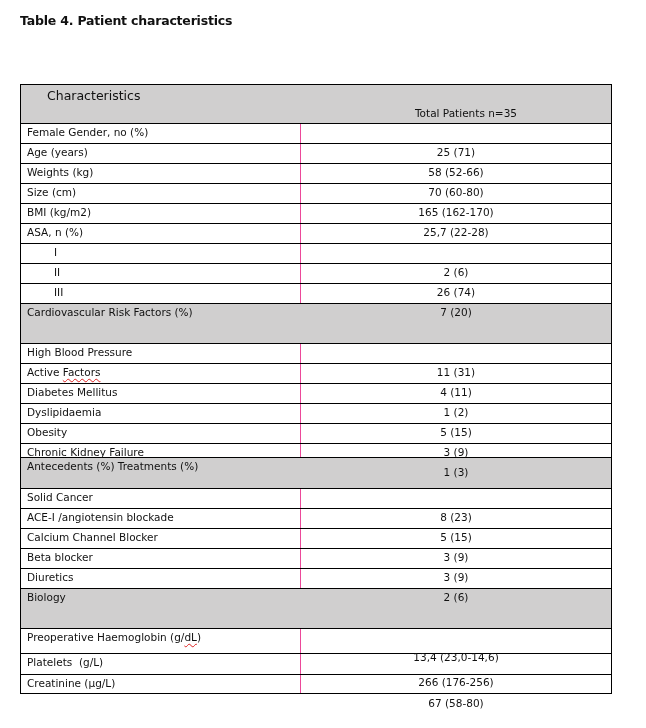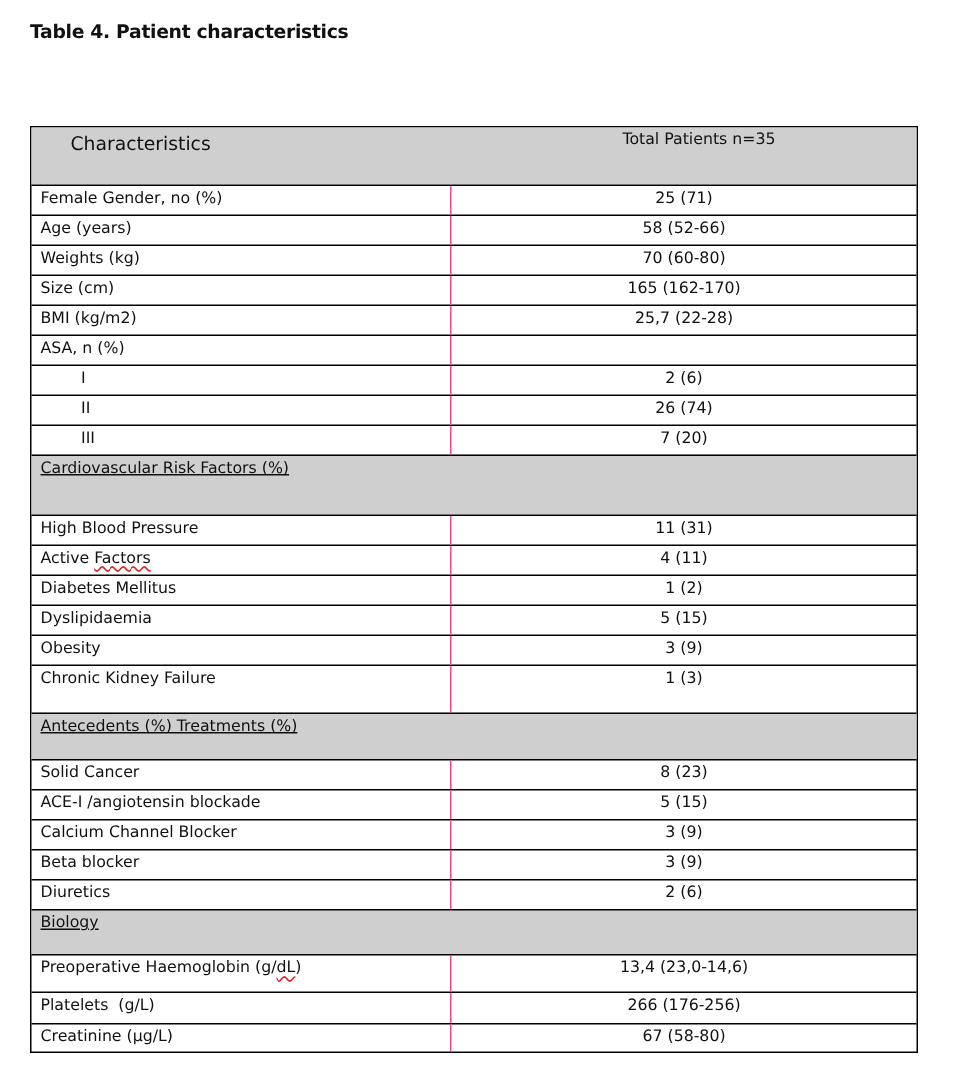--- a/index.html
+++ b/index.html
@@ -4,27 +4,27 @@
 <style>
   html, body { margin: 0; padding: 0; background: #ffffff; }
   body { width: 646px; height: 728px; position: relative; overflow: hidden;
          font-family: "DejaVu Sans", "Liberation Sans", sans-serif; color: #111; }
   .title { position: absolute; left: 20px; top: 13px; font-size: 12.5px; font-weight: bold;
            font-family: "DejaVu Sans", sans-serif; letter-spacing: -0.2px; }
   .tbl { position: absolute; left: 20px; top: 84px; width: 592px; border: 1px solid #000; box-sizing: border-box; }
   .row { display: flex; border-top: 1px solid #000; box-sizing: border-box; font-size: 10.5px; }
   .row:first-child { border-top: none; }
   .row .c1 { width: 280px; border-right: 1px solid #ec4899; padding: 2px 0 0 6px; box-sizing: border-box; white-space: nowrap; }
-  .row .c2 { flex: 1; text-align: center; padding-top: 2px; box-sizing: border-box; white-space: nowrap; }
+  .row .c2 { flex: 1; text-align: center; padding-top: 2px; box-sizing: border-box; white-space: nowrap; margin-top: 20px; }
   .row.indent .c1 { padding-left: 33px; }
   .gray { background: #d0cfcf; }
   .gray .c1 { border-right: none; }
   .hdr .c1 { font-size: 12.5px; padding-top: 3px; margin-left: 20px; }
   .hdr .c2 { font-size: 10.5px; }
-  .section .c1 { width: auto; flex: 1; text-decoration: underline; }
+  .section .c1 { width: auto; flex: 1; }
   .squiggle { text-decoration: underline wavy #d22; text-underline-offset: 2px; text-decoration-thickness: 1px; }
 </style>
 </head>
 <body>
 
 <div class="title">Table 4. Patient characteristics</div>
 
 <div class="tbl">
   <div class="row gray hdr" style="height:38px">
     <div class="c1">Characteristics</div>
@@ -85,21 +85,21 @@
     <div class="c2">1 (2)</div>
   </div>
   <div class="row" style="height:20px">
     <div class="c1">Dyslipidaemia</div>
     <div class="c2">5 (15)</div>
   </div>
   <div class="row" style="height:20px">
     <div class="c1">Obesity</div>
     <div class="c2">3 (9)</div>
   </div>
-  <div class="row" style="height:32px">
+  <div class="row" style="height:14px">
     <div class="c1">Chronic Kidney Failure</div>
     <div class="c2">1 (3)</div>
   </div>
 
   <div class="row gray section" style="height:31px">
     <div class="c1">Antecedents (%) Treatments (%)</div>
   </div>
 
   <div class="row" style="height:20px">
     <div class="c1">Solid Cancer</div>
@@ -115,21 +115,21 @@
   </div>
   <div class="row" style="height:20px">
     <div class="c1">Beta blocker</div>
     <div class="c2">3 (9)</div>
   </div>
   <div class="row" style="height:20px">
     <div class="c1">Diuretics</div>
     <div class="c2">2 (6)</div>
   </div>
 
-  <div class="row gray section" style="height:30px">
+  <div class="row gray section" style="height:40px">
     <div class="c1">Biology</div>
   </div>
 
   <div class="row" style="height:25px">
     <div class="c1"><span>Preoperative Haemoglobin (g/</span><span class="squiggle">dL</span><span>)</span></div>
     <div class="c2">13,4 (23,0-14,6)</div>
   </div>
   <div class="row" style="height:21px">
     <div class="c1" style="white-space:pre">Platelets  (g/L)</div>
     <div class="c2">266 (176-256)</div>

